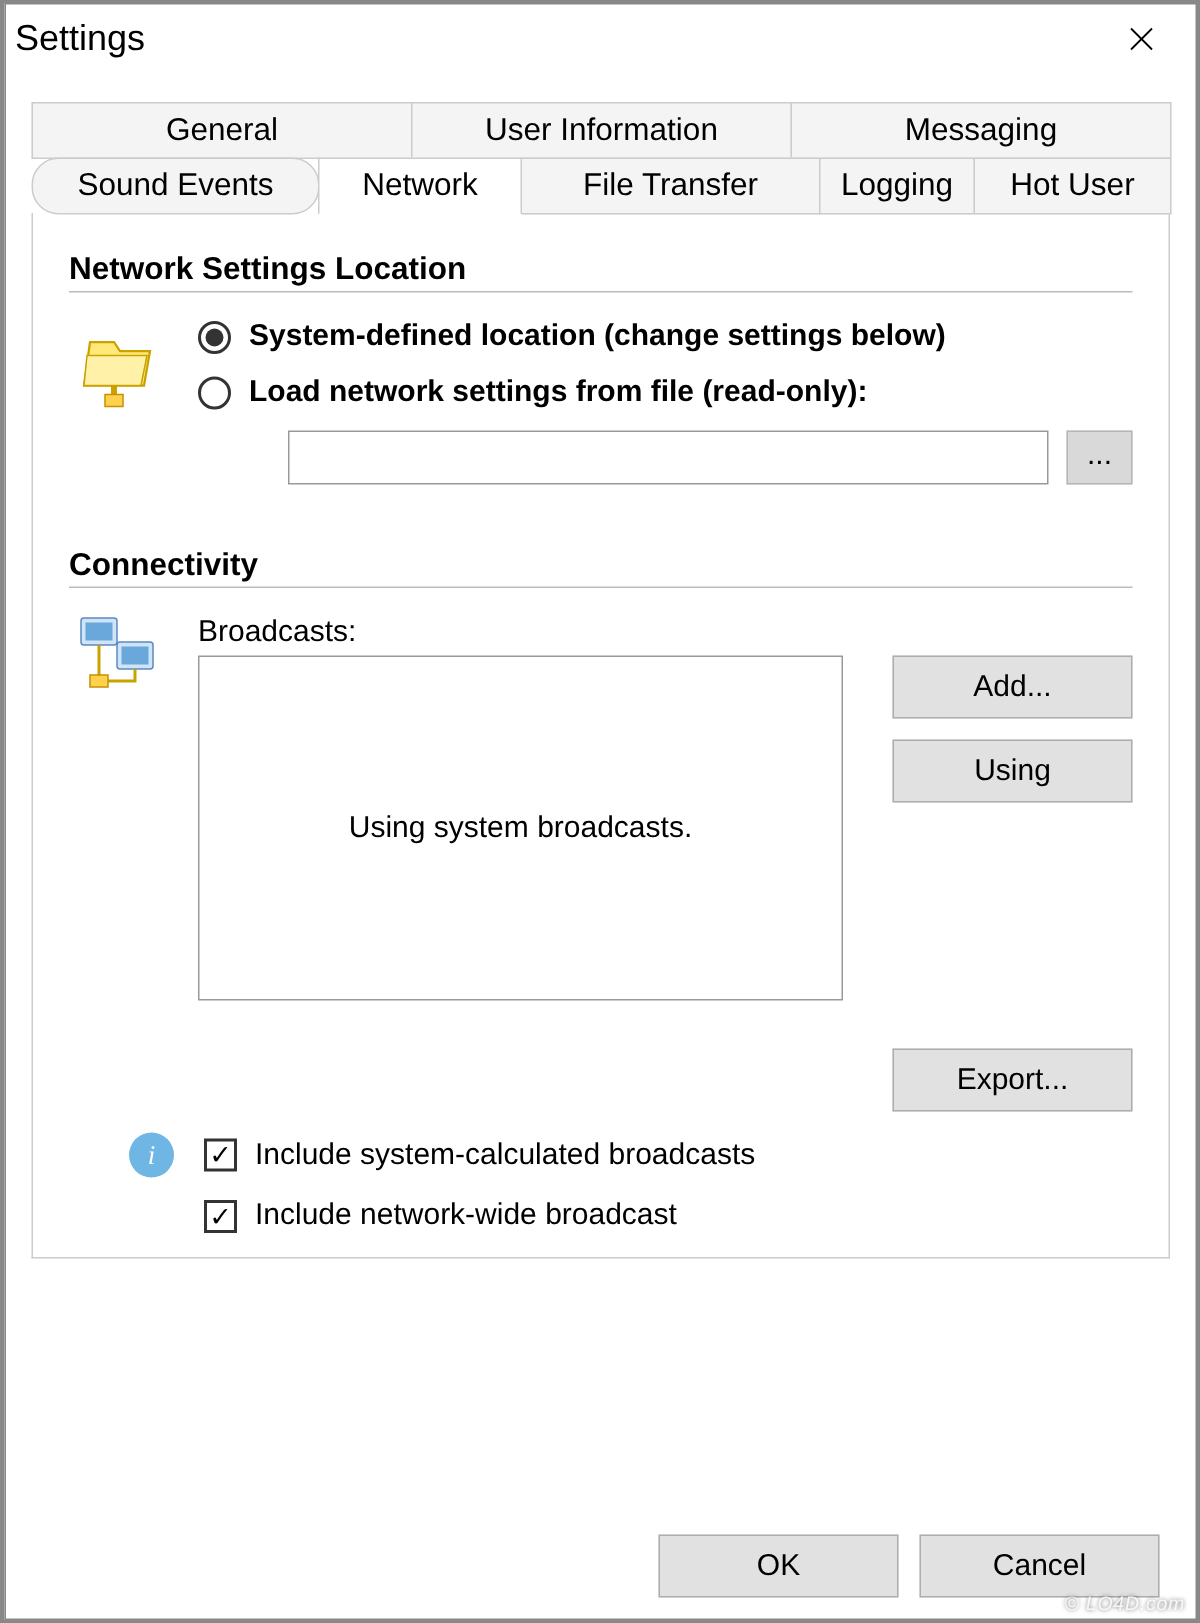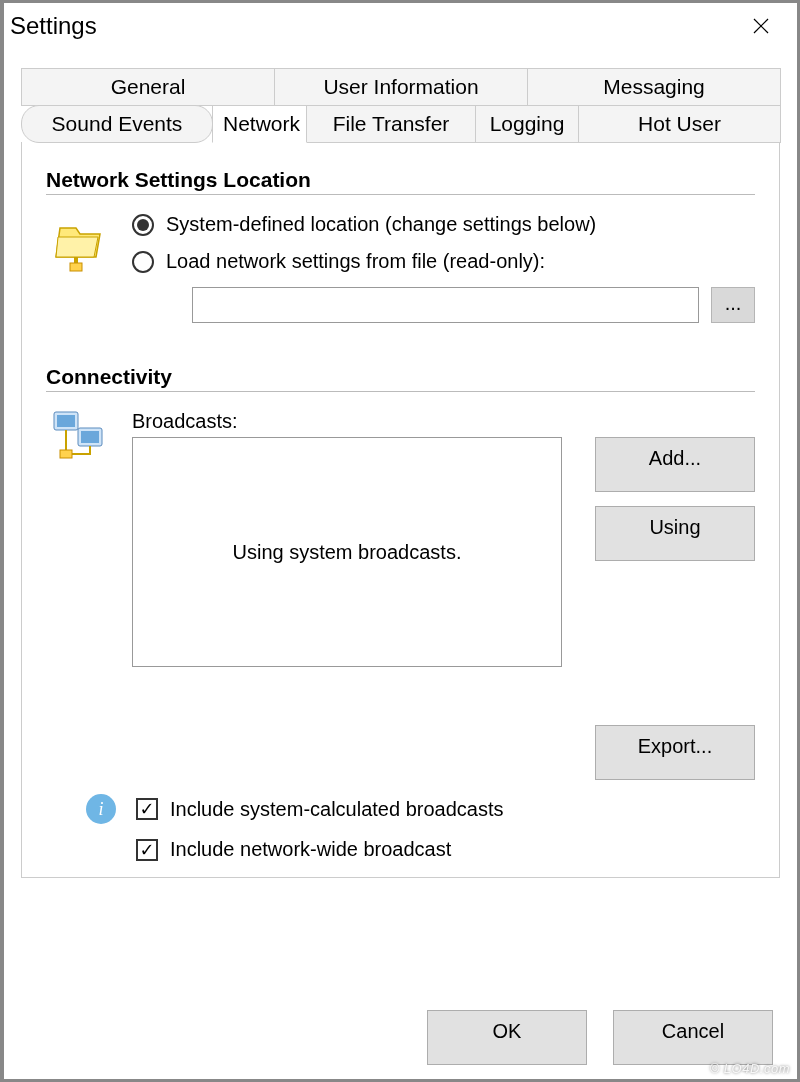--- a/index.html
+++ b/index.html
@@ -61,22 +61,22 @@
   margin-bottom: -1px;
 }
 .tab.active {
   background: #fff;
   border-bottom: 1px solid #fff;
   position: relative;
   z-index: 2;
 }
 .tab-row1 .tab { flex: 1; }
 .tab-row2 .tab:nth-child(1){ width: 192px; border-radius: 18px; }
-.tab-row2 .tab:nth-child(2){ width: 95px; }
-.tab-row2 .tab:nth-child(3){ width: 170px; }
+.tab-row2 .tab:nth-child(2){ width: 136px; }
+.tab-row2 .tab:nth-child(3){ width: 200px; }
 .tab-row2 .tab:nth-child(4){ width: 104px; }
 .tab-row2 .tab:nth-child(5){ flex: 1; }
 .tab-panel {
   border: 1px solid #ccc;
   border-top: none;
   padding: 26px 24px 16px 24px;
   background: #fff;
 }
 .section-header {
   font-weight: bold;
@@ -92,20 +92,21 @@
 .icon-col {
   width: 86px;
   padding-left: 4px;
 }
 .content-col { flex: 1; }
 .radio-row {
   display: flex;
   align-items: center;
   margin-bottom: 14px;
   cursor: pointer;
+  font-weight: bold;
 }
 .radio-outer {
   width: 22px;
   height: 22px;
   border: 2px solid #333;
   border-radius: 50%;
   display: flex;
   align-items: center;
   justify-content: center;
   margin-right: 12px;
@@ -154,21 +155,21 @@
 }
 .btn-col {
   flex: 1;
   display: flex;
   flex-direction: column;
   align-items: flex-end;
   padding-left: 20px;
 }
 .std-btn {
   width: 160px;
-  height: 55px;
+  height: 42px;
   background: #e1e1e1;
   border: 1px solid #adadad;
   font-size: 20px;
   text-align: center;
   line-height: 40px;
   cursor: pointer;
   margin-bottom: 14px;
 }
 .export-btn { margin-top: 150px; margin-bottom: 0; }
 .checkbox-row {
@@ -200,21 +201,21 @@
   align-items: center;
   justify-content: center;
   font-size: 18px;
   line-height: 18px;
 }
 .footer-btns {
   position: absolute;
   bottom: 14px;
   right: 24px;
   display: flex;
-  gap: 26px;
+  gap: 14px;
 }
 .footer-btns .std-btn { margin-bottom: 0; }
 .watermark {
   position: absolute;
   bottom: 6px;
   right: 10px;
   color: rgba(255,255,255,0.85);
   font-size: 13px;
   letter-spacing: 0.5px;
   text-shadow: 0 0 3px rgba(0,0,0,0.6);

